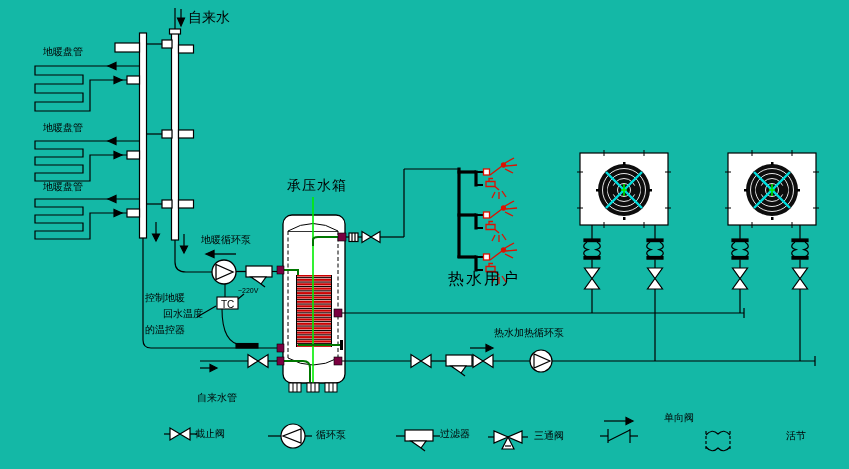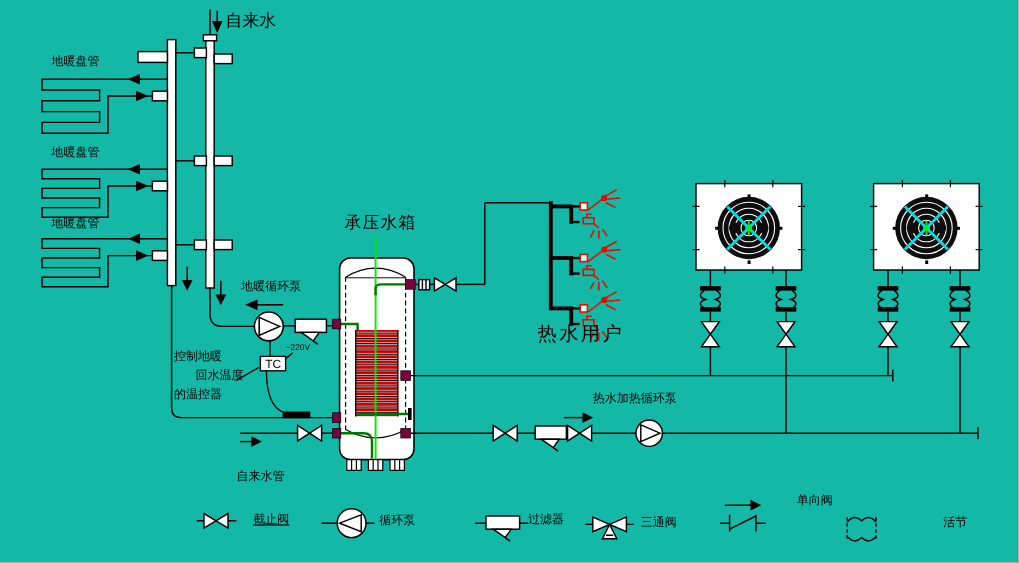--- a/index.html
+++ b/index.html
@@ -394,20 +394,20 @@
 <div class="lbl" style="left:201px;top:234px;">地暖循环泵</div>
 <div class="lbl" style="left:145px;top:292px;">控制地暖</div>
 <div class="lbl" style="left:145px;top:308px;margin-left:18px;">回水温度</div>
 <div class="lbl" style="left:145px;top:324px;">的温控器</div>
 <div class="lbl tiny" style="left:221px;top:299px;">TC</div>
 <div class="lbl micro" style="left:238px;top:287px;">~220V</div>
 <div class="lbl" style="left:197px;top:372px;margin-top:20px;">自来水管</div>
 <div class="lbl big" style="left:448px;top:270px;">热水用户</div>
 <div class="lbl" style="left:494px;top:327px;">热水加热循环泵</div>
 
-<div class="lbl" style="left:211px;top:428px;text-decoration:underline;">截止阀</div>
+<div class="lbl" style="left:195px;top:428px;">截止阀</div>
 <div class="lbl" style="left:316px;top:429px;">循环泵</div>
 <div class="lbl" style="left:440px;top:429px;font-family:Liberation Mono, monospace;">过滤器</div>
 <div class="lbl" style="left:534px;top:430px;">三通阀</div>
 <div class="lbl" style="left:644px;top:412px;margin-left:20px;">单向阀</div>
 <div class="lbl" style="left:742px;top:430px;margin-left:44px;">活节</div>
 
 </div>
 
 </body></html>

